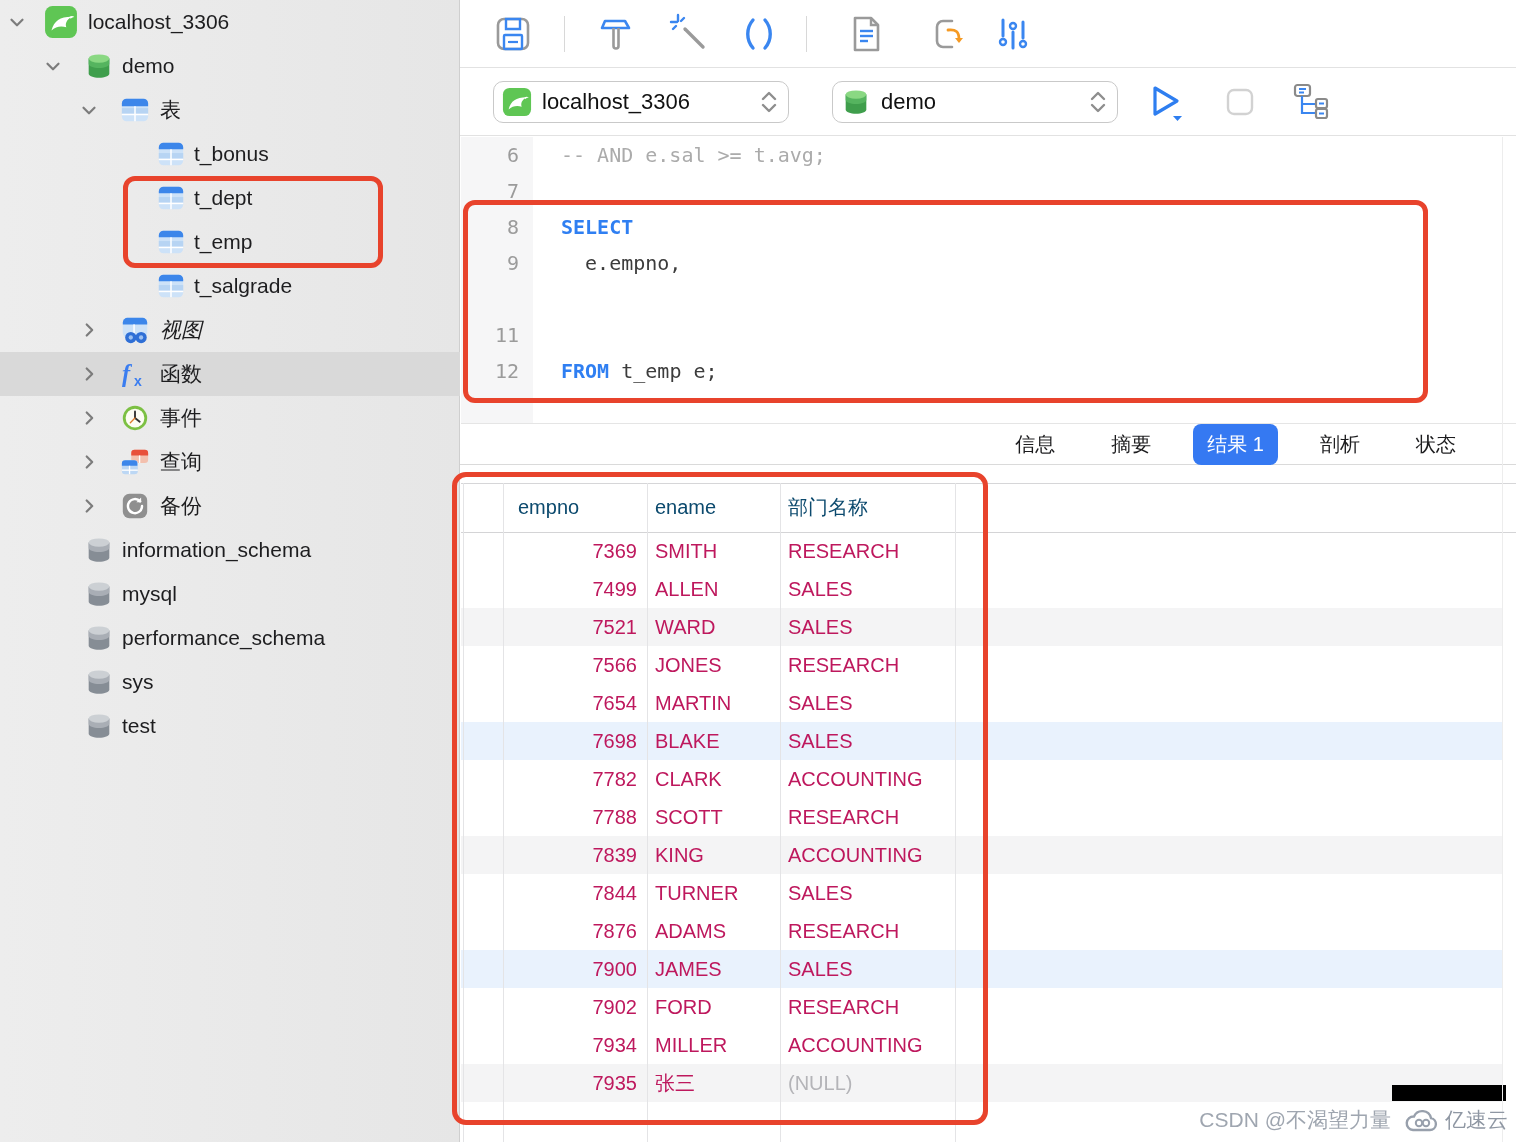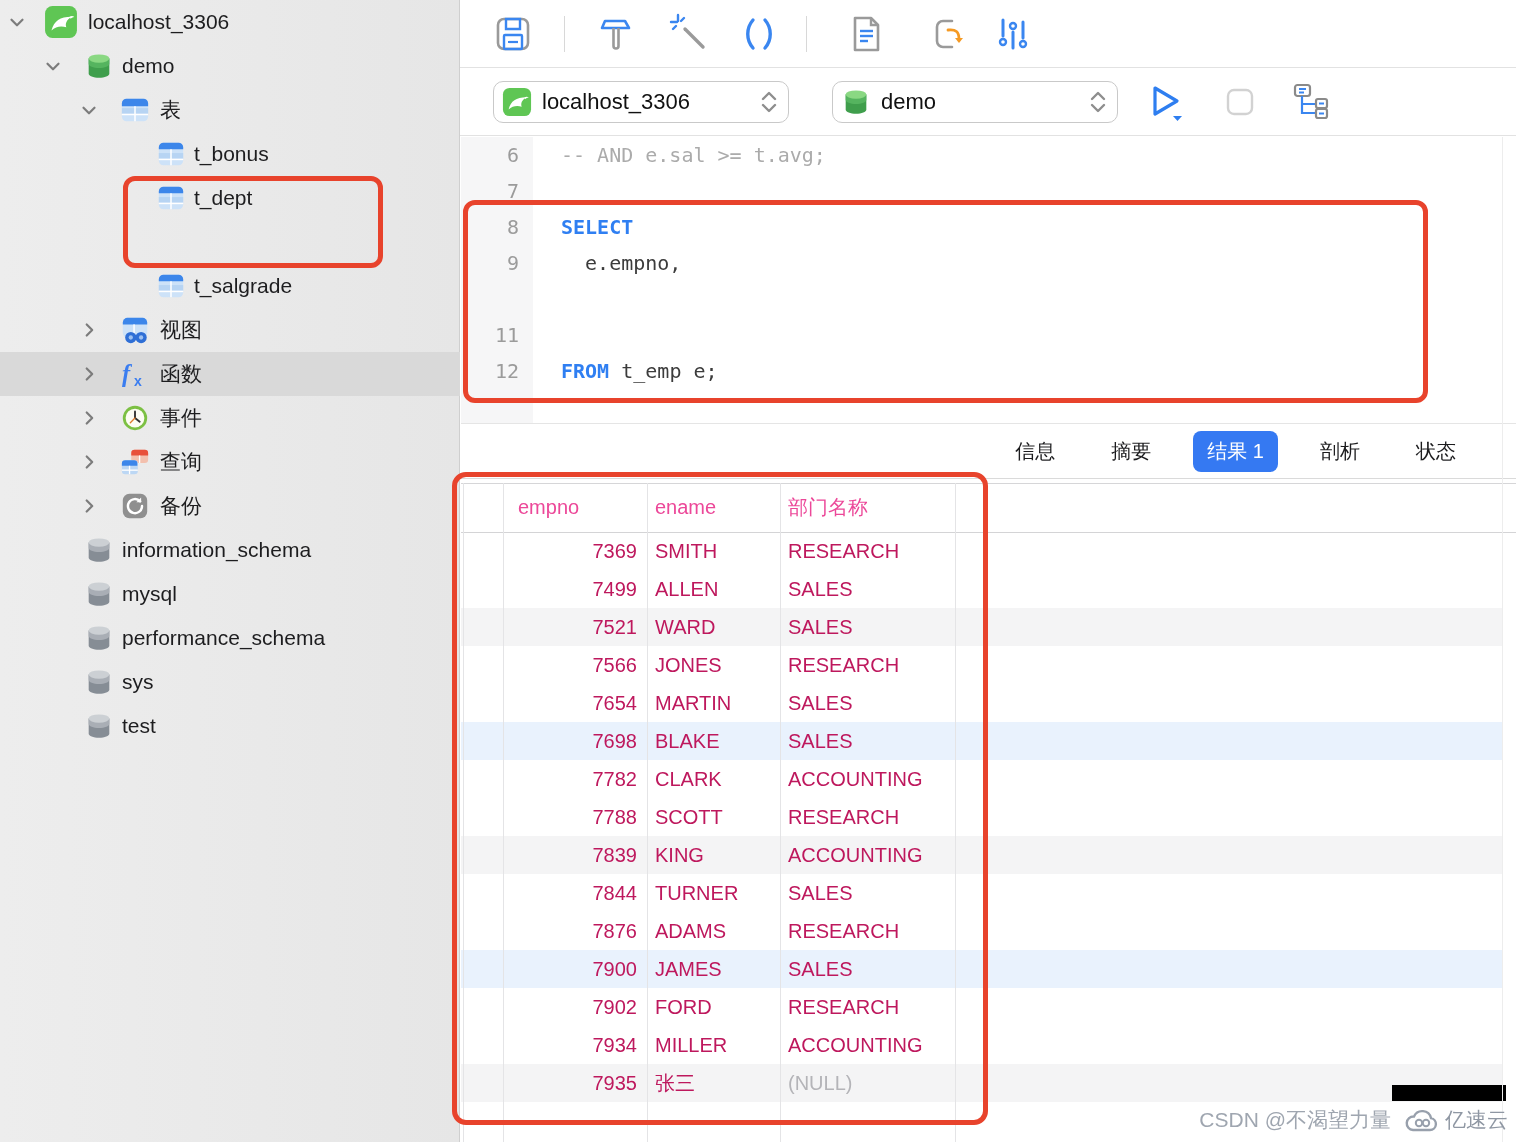--- a/index.html
+++ b/index.html
@@ -35,35 +35,35 @@
     background:#fff; border-bottom:1px solid #e5e5e5; overflow:hidden; }
   #gutter { position:absolute; left:0; top:0; width:72px; height:287px; background:#f6f6f7; }
   .ed-line { position:absolute; left:0; width:1055px; height:36px; line-height:36px;
     font-family:"DejaVu Sans Mono", monospace; font-size:20px; white-space:pre; }
   .ed-num { position:absolute; left:0; width:58px; text-align:right; color:#9b9b9b; }
   .ed-code { position:absolute; left:100px; color:#3c3c3c; }
   .tok-kw { color:#2f7ff2; font-weight:bold; }
   .tok-comment { color:#ababab; }
 
   
-  #tabbar { position:absolute; left:460px; top:425px; width:1056px; height:54px;
+  #tabbar { position:absolute; left:460px; top:425px; width:1056px; height:40px;
     background:#fff; border-bottom:1px solid #dadada;
     display:flex; align-items:center; justify-content:flex-end; gap:28px; padding-right:46px; }
   .rtab { font-size:20px; color:#1c1c1e; padding:7px 14px; border-radius:8px; cursor:default; white-space:nowrap; }
   .rtab.active { background:#3579f2; color:#fff; }
 
   
   #grid { position:absolute; left:461px; top:480px; width:1055px; height:662px; background:#fff; }
   .g-hairline-h { position:absolute; height:1px; background:#d9d9db; }
   .g-hairline-v { position:absolute; width:1px; background:#e4e4e6; }
   .g-tint { position:absolute; left:0; width:1042px; }
   .g-cell { position:absolute; font-size:20px; color:#be185d; line-height:38px; white-space:nowrap; }
   .g-cell.num { text-align:right; }
   .g-cell.null { color:#b4b4b8; }
-  .g-head { position:absolute; font-size:20px; color:#ec4899; line-height:48px; font-weight:normal; }
+  .g-head { position:absolute; font-size:20px; color:#0c4a6e; line-height:48px; font-weight:normal; }
 
   
   .red-rect { position:absolute; border:5px solid #e8432c; border-radius:12px; pointer-events:none; }
   #blackbar { position:absolute; left:1392px; top:1085px; width:114px; height:16px; background:#000; }
   #watermark { position:absolute; right:8px; top:1106px; display:flex; align-items:flex-end;
     color:#9fa6b0; font-size:21px; white-space:nowrap; }
   #watermark .wm-brand { margin-left:6px; color:#8f97a3; }
   #edge-line { position:absolute; left:1502px; top:137px; width:1px; height:1005px; background:#ededed; }
 </style>
 </head>
@@ -120,20 +120,30 @@
       <div class="side-row" style="top: 176px;">
         <span class="side-icon" style="left: 156px;"><svg viewBox="0 0 32 32" width="100%" height="100%">
             <rect x="3" y="4" width="26" height="24" rx="5" fill="#cde2f8"></rect>
             <path d="M3 9a5 5 0 0 1 5-5h16a5 5 0 0 1 5 5v2H3z" fill="#3c86ea"></path>
             <rect x="3" y="15" width="26" height="6" fill="#b7d4f3"></rect>
             <rect x="15.2" y="11" width="1.6" height="17" fill="#fff"></rect>
             <rect x="3" y="21" width="26" height="1.6" fill="#fff"></rect>
           </svg></span>
         <span class="side-label" style="left: 194px;">t_dept</span>
       </div>
+      <div class="side-row" style="top: 220px;">
+        <span class="side-icon" style="left: 156px;"><svg viewBox="0 0 32 32" width="100%" height="100%">
+            <rect x="3" y="4" width="26" height="24" rx="5" fill="#cde2f8"></rect>
+            <path d="M3 9a5 5 0 0 1 5-5h16a5 5 0 0 1 5 5v2H3z" fill="#3c86ea"></path>
+            <rect x="3" y="15" width="26" height="6" fill="#b7d4f3"></rect>
+            <rect x="15.2" y="11" width="1.6" height="17" fill="#fff"></rect>
+            <rect x="3" y="21" width="26" height="1.6" fill="#fff"></rect>
+          </svg></span>
+        <span class="side-label" style="left: 194px;">t_emp</span>
+      </div>
       <div class="side-row" style="top: 264px;">
         <span class="side-icon" style="left: 156px;"><svg viewBox="0 0 32 32" width="100%" height="100%">
             <rect x="3" y="4" width="26" height="24" rx="5" fill="#cde2f8"></rect>
             <path d="M3 9a5 5 0 0 1 5-5h16a5 5 0 0 1 5 5v2H3z" fill="#3c86ea"></path>
             <rect x="3" y="15" width="26" height="6" fill="#b7d4f3"></rect>
             <rect x="15.2" y="11" width="1.6" height="17" fill="#fff"></rect>
             <rect x="3" y="21" width="26" height="1.6" fill="#fff"></rect>
           </svg></span>
         <span class="side-label" style="left: 194px;">t_salgrade</span>
       </div>
@@ -144,21 +154,21 @@
         <span class="side-icon" style="left: 120px;"><svg viewBox="0 0 32 32" width="100%" height="100%">
             <rect x="3" y="3" width="26" height="21" rx="5" fill="#cde2f8"></rect>
             <path d="M3 8a5 5 0 0 1 5-5h16a5 5 0 0 1 5 5v2H3z" fill="#3c86ea"></path>
             <rect x="14.2" y="10" width="1.6" height="14" fill="#fff"></rect>
             <circle cx="11.5" cy="24" r="6" fill="#2f6fd6"></circle>
             <circle cx="22.5" cy="24" r="6" fill="#2f6fd6"></circle>
             <rect x="14" y="21.5" width="6" height="5" fill="#2f6fd6"></rect>
             <circle cx="11.5" cy="24" r="2.3" fill="#9cc0f0"></circle>
             <circle cx="22.5" cy="24" r="2.3" fill="#9cc0f0"></circle>
           </svg></span>
-        <span class="side-label" style="left: 160px;">视图</span>
+        <span class="side-label" style="left: 160px; font-style: italic;">视图</span>
       </div>
       <div class="side-row selected" style="top: 352px;">
         <span class="side-chevron" style="left: 78px;"><svg viewBox="0 0 24 24" width="100%" height="100%">
             <path d="M9.5 6l6 6-6 6" stroke="#7c7c7c" stroke-width="2.4" fill="none" stroke-linecap="round" stroke-linejoin="round"></path>
           </svg></span>
         <span class="side-icon" style="left: 120px;"><svg viewBox="0 0 32 32" width="100%" height="100%">
             <text x="2" y="24" font-family="serif" font-style="italic" font-weight="bold" font-size="26" fill="#3a7df0">f</text>
             <text x="15" y="29" font-family="sans-serif" font-weight="bold" font-size="15" fill="#3a7df0">x</text>
           </svg></span>
         <span class="side-label" style="left: 160px;">函数</span>

